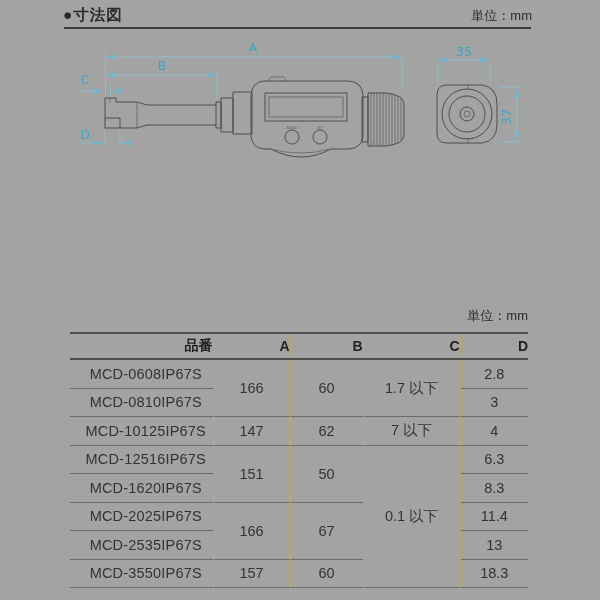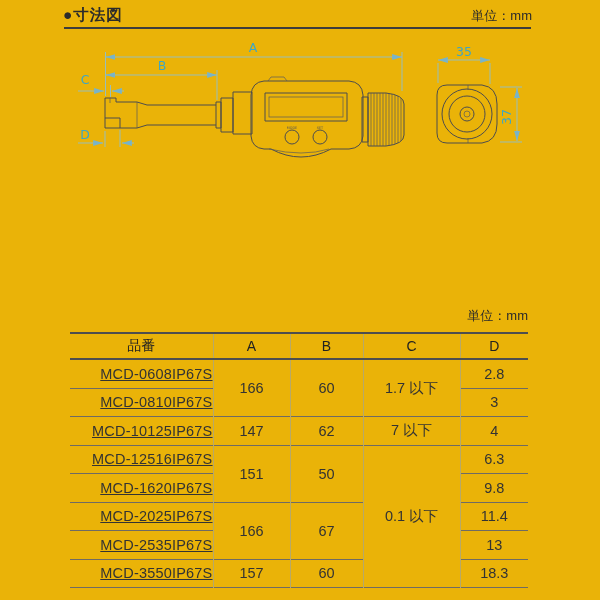--- a/index.html
+++ b/index.html
@@ -1,17 +1,17 @@
 <!DOCTYPE html>
 <html><head>
 <meta charset="utf-8">
 <style>
   html,body{margin:0;padding:0;background:#ffffff;}
   body{font-family:"Liberation Sans","DejaVu Sans",sans-serif;color:#2f2f2f;}
-  .page{position:relative;width:600px;height:600px;background:#eab308;overflow:hidden;}
+  .page{position:relative;width:600px;height:600px;background:#a3a3a3;overflow:hidden;}
 
   
   .sec-title{position:absolute;left:63px;top:5px;font-size:15.5px;font-weight:600;
              letter-spacing:1px;color:#2b2b2b;}
   .unit-top{position:absolute;left:420px;width:112px;top:7px;text-align:right;
             font-size:13px;color:#2b2b2b;}
   .head-rule{position:absolute;left:64px;top:27px;width:467px;height:2px;background:#3d3d3d;}
 
   
   .diagram{position:absolute;left:0;top:0;width:600px;height:260px;}
@@ -23,25 +23,25 @@
   .outl-thin{stroke:#5a5a5a;stroke-width:0.7;fill:none;}
 
   
   .unit-table{position:absolute;left:420px;width:108px;top:307px;text-align:right;
               font-size:13px;color:#2b2b2b;}
 
   
   .spec-wrap{position:absolute;left:70px;top:332px;}
   table.spec{border-collapse:collapse;table-layout:fixed;width:458px;
              border-top:2px solid #4e4e4e;border-bottom:1.5px solid #6f6b63;}
-  table.spec th{border-bottom:2px solid #4e4e4e;font-size:14px;font-weight:normal;
-                height:24px;padding:0;color:#222;}
+  table.spec th{border-bottom:2px solid #4e4e4e;font-size:14px;font-weight:bold;
+                height:24px;padding:0;color:#222;text-align:right;}
   table.spec td{border-top:1.5px solid #6f6b63;font-size:14.5px;height:27.5px;
                 padding:0;text-align:center;color:#333;vertical-align:middle;}
-  table.spec td.part{text-align:right;padding-left:9px;letter-spacing:0.2px;text-decoration:underline;}
+  table.spec td.part{text-align:center;padding-left:9px;letter-spacing:0.2px;}
   table.spec .colsep{border-left:1px solid #b7a967;}
 </style>
 </head>
 <body>
 
 <div class="page">
 
   <div class="sec-title">●寸法図</div>
   <div class="unit-top">単位：mm</div>
   <div class="head-rule"></div>
@@ -188,21 +188,21 @@
         </tr>
         <tr>
           <td class="part">MCD-12516IP67S</td>
           <td class="colsep" rowspan="2">151</td>
           <td class="colsep" rowspan="2">50</td>
           <td class="colsep" rowspan="5">0.1 以下</td>
           <td class="colsep">6.3</td>
         </tr>
         <tr>
           <td class="part">MCD-1620IP67S</td>
-          <td class="colsep">9.8</td>
+          <td class="colsep">8.3</td>
         </tr>
         <tr>
           <td class="part">MCD-2025IP67S</td>
           <td class="colsep" rowspan="2">166</td>
           <td class="colsep" rowspan="2">67</td>
           <td class="colsep">11.4</td>
         </tr>
         <tr>
           <td class="part">MCD-2535IP67S</td>
           <td class="colsep">13</td>

